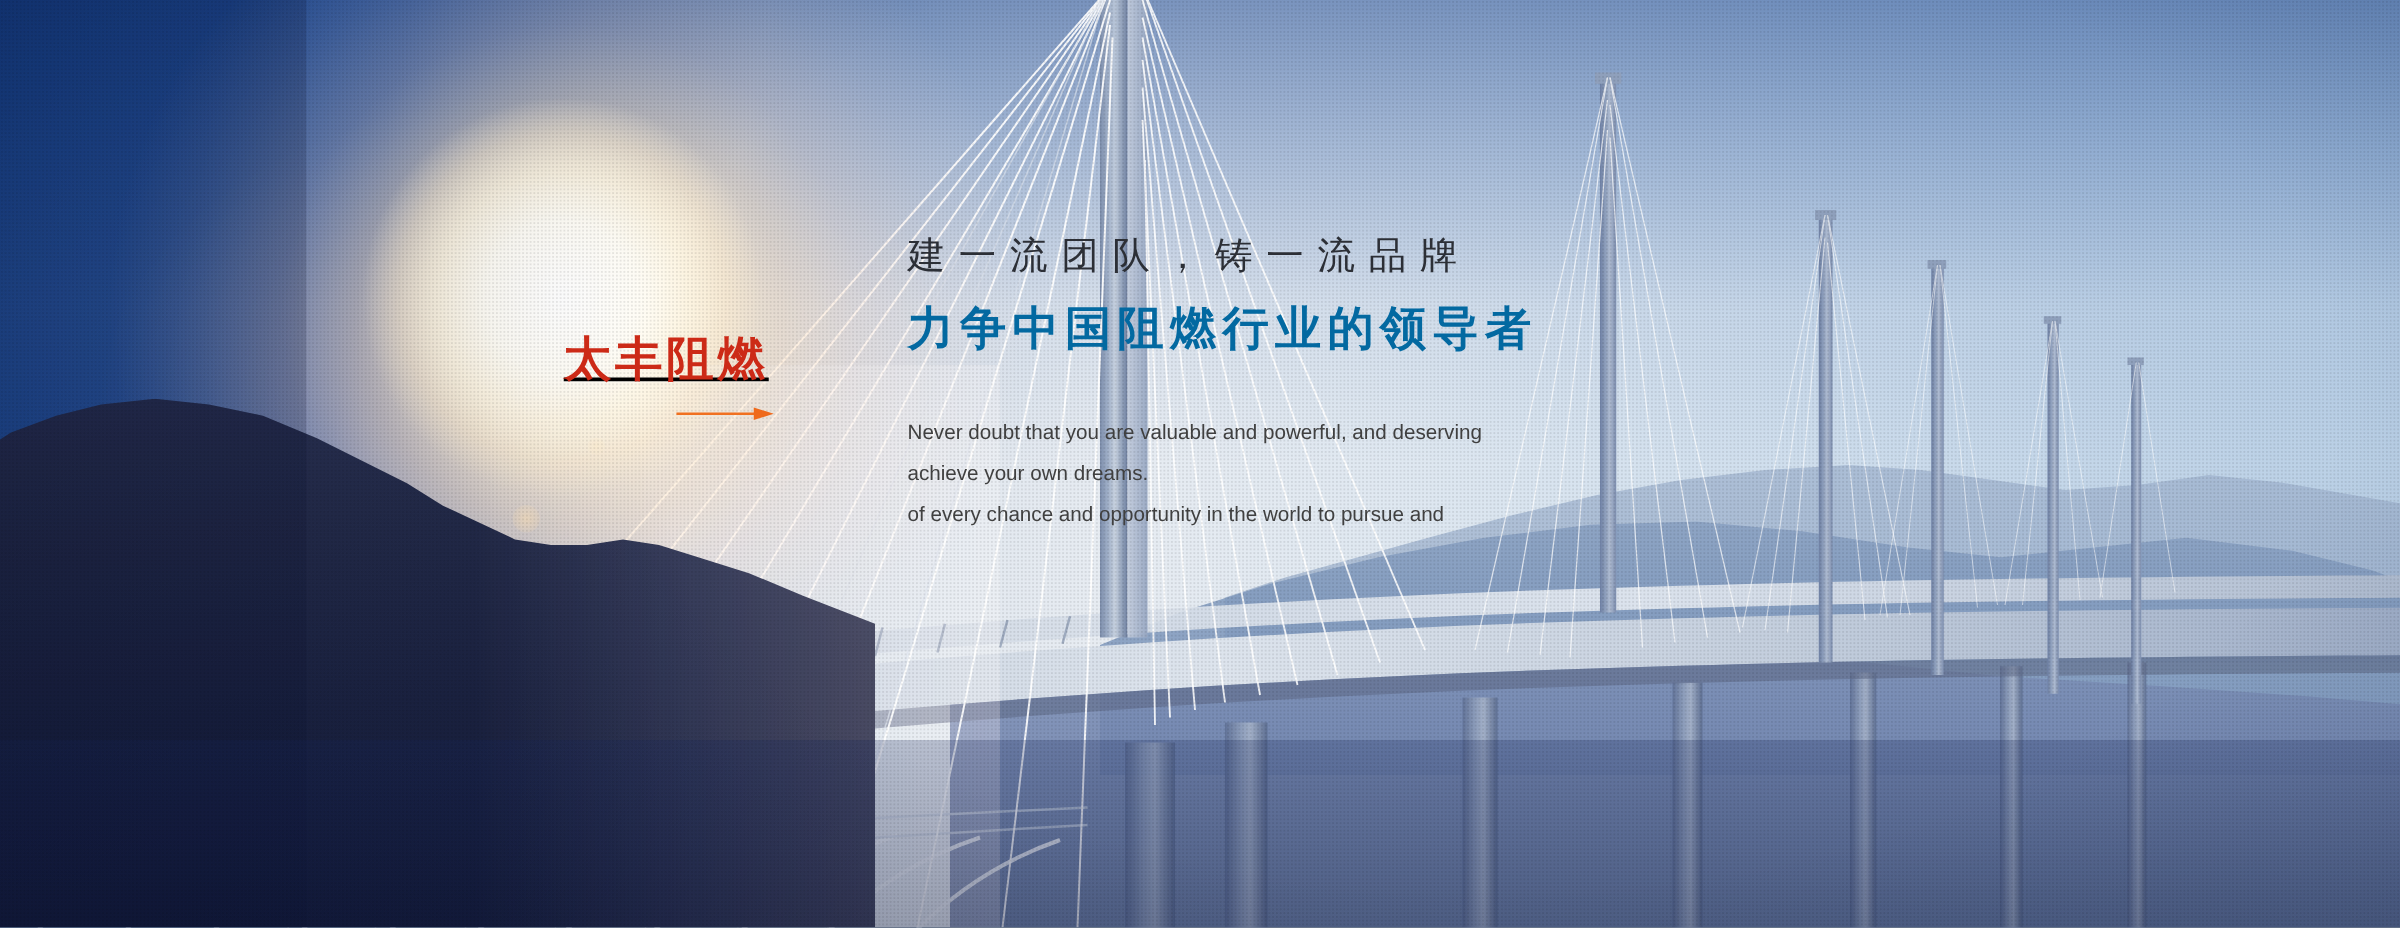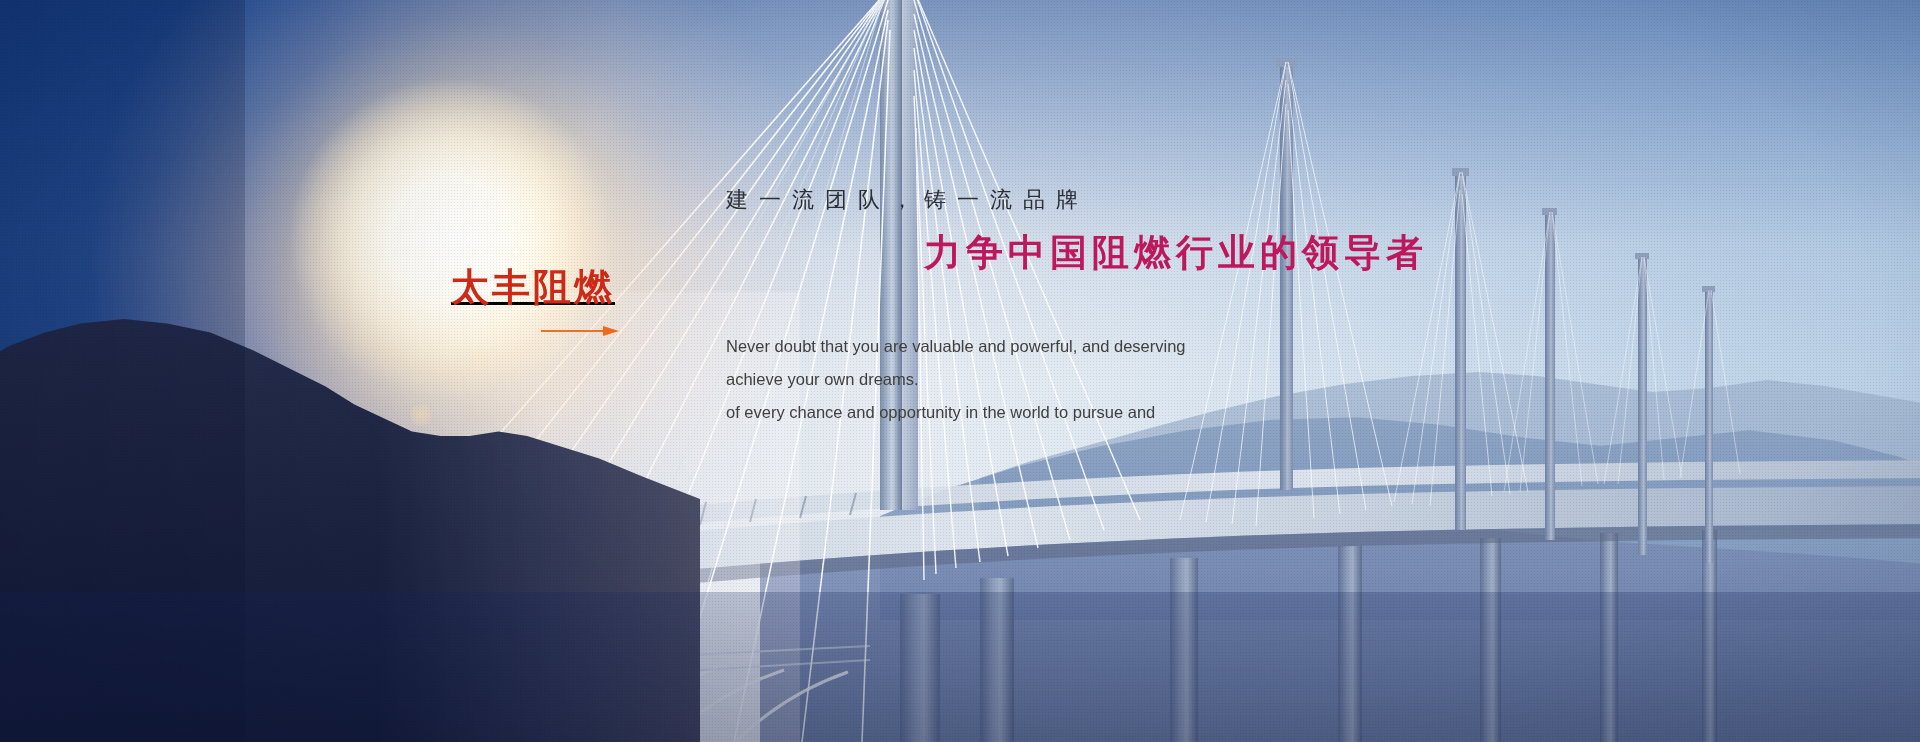--- a/index.html
+++ b/index.html
@@ -139,30 +139,29 @@
   #logoBlock{position:absolute;left:451px;top:268px;width:180px;text-decoration:underline;}
   #logoText{
     font-family:"DejaVu Sans","Liberation Sans",sans-serif;
     font-weight:bold;font-size:38px;letter-spacing:3px;line-height:1;
     color:#cc2a17;white-space:nowrap;
     text-shadow:0 1px 0 rgba(255,255,255,.35);
   }
   #logoArrow{position:absolute;left:90px;top:56px;width:78px;height:12px;}
   #headline{position:absolute;left:726px;top:186px;width:900px;}
   #h-sub{
-    font-size:22px;letter-spacing:11px;color:#2c2f36;font-weight:400;
+    font-size:30px;letter-spacing:11px;color:#2c2f36;font-weight:400;
     line-height:1.25;white-space:nowrap;
     font-family:"DejaVu Sans","Liberation Sans",sans-serif;
   }
   #h-main{
     margin-top:16px;
-    font-size:37px;letter-spacing:5px;color:#be185d;font-weight:bold;
+    font-size:37px;letter-spacing:5px;color:#0369a1;font-weight:bold;
     line-height:1.25;white-space:nowrap;
     font-family:"DejaVu Sans","Liberation Sans",sans-serif;
-    text-align:center;
   }
   #desc{
     position:absolute;left:726px;top:330px;width:580px;
     font-size:16.5px;line-height:2.0;color:#404040;font-weight:400;
   }
   #desc div{white-space:nowrap;}
 </style>
 </head>
 <body>
 

